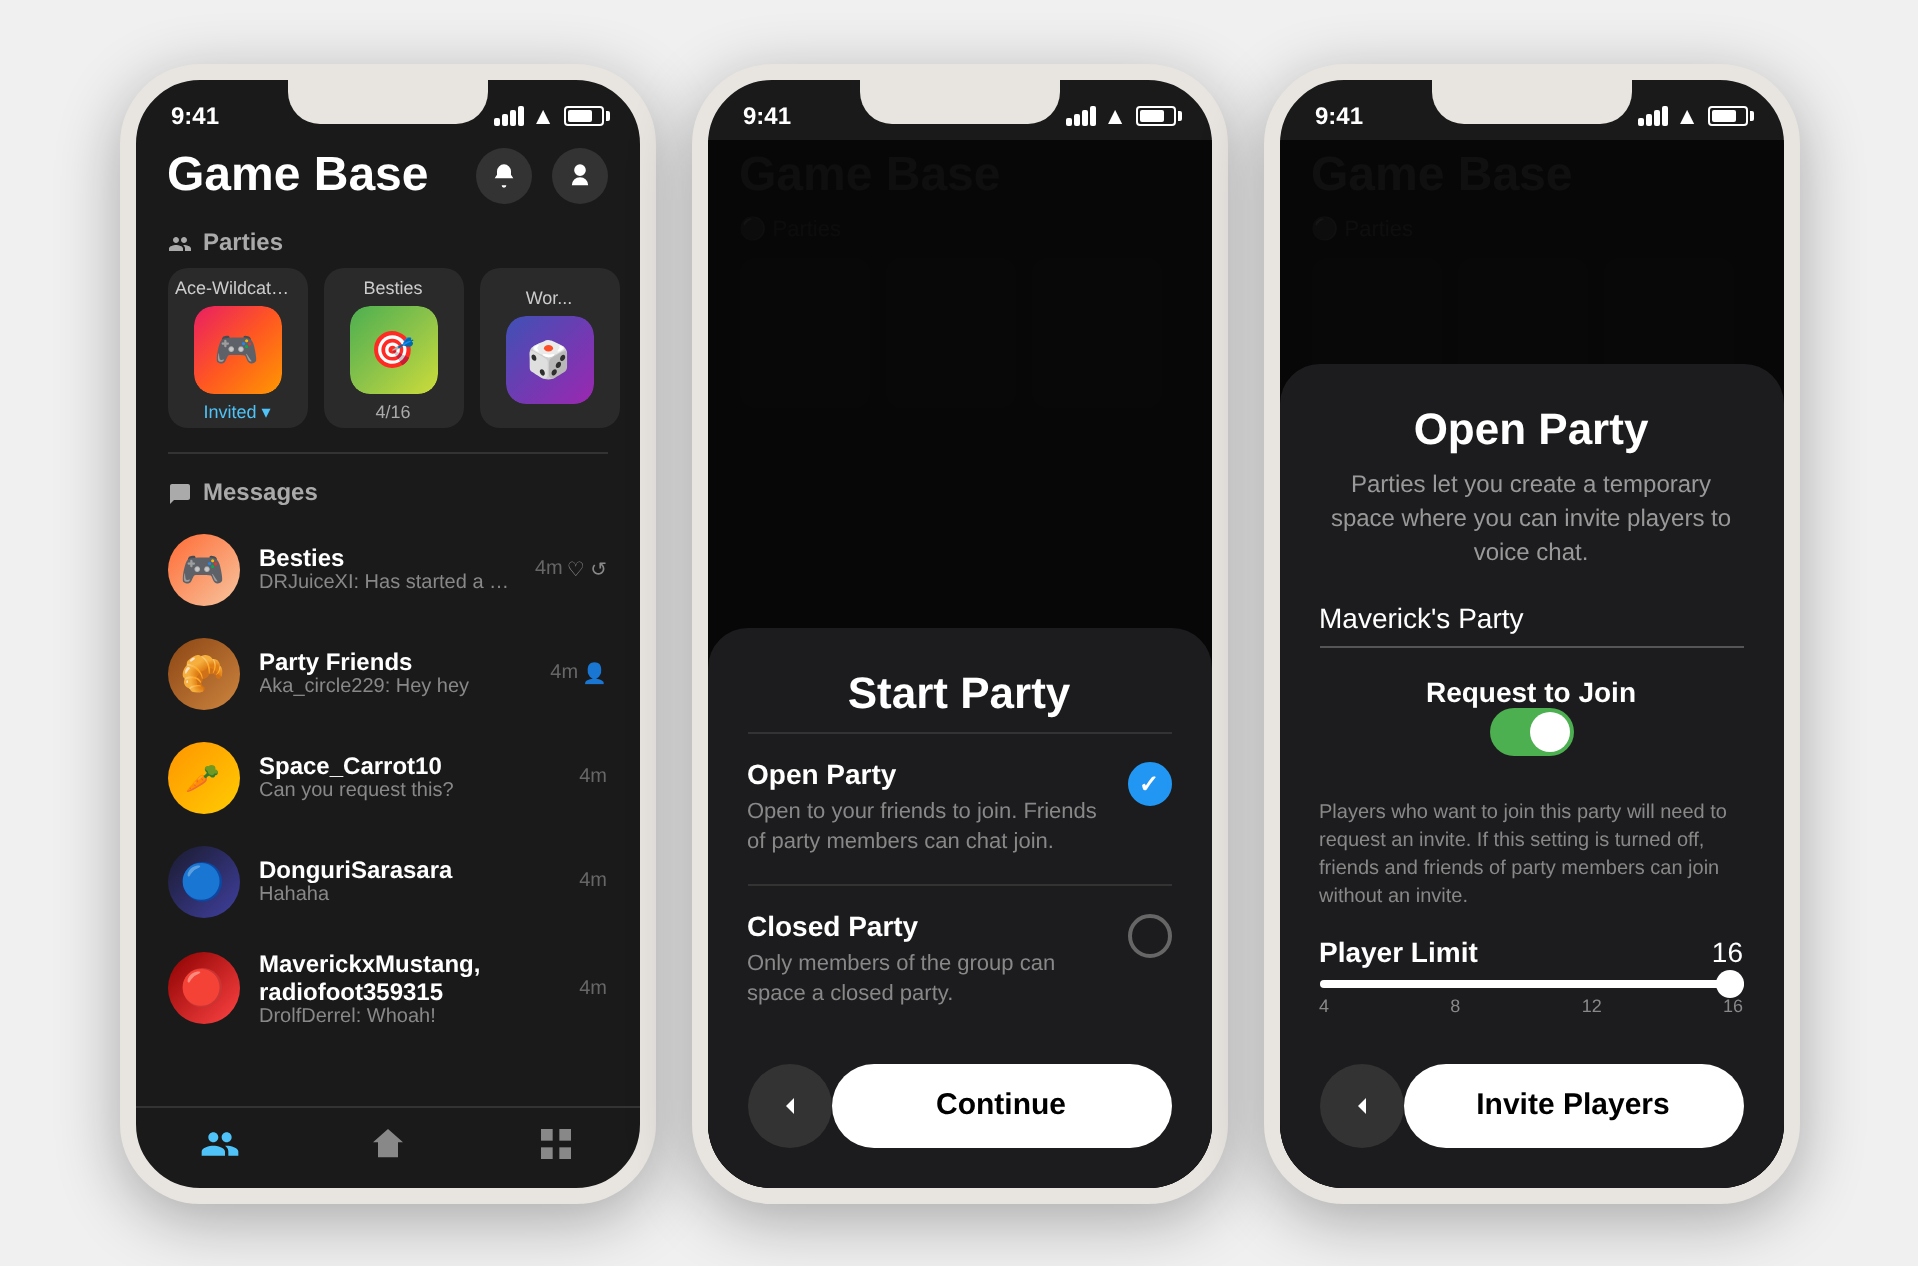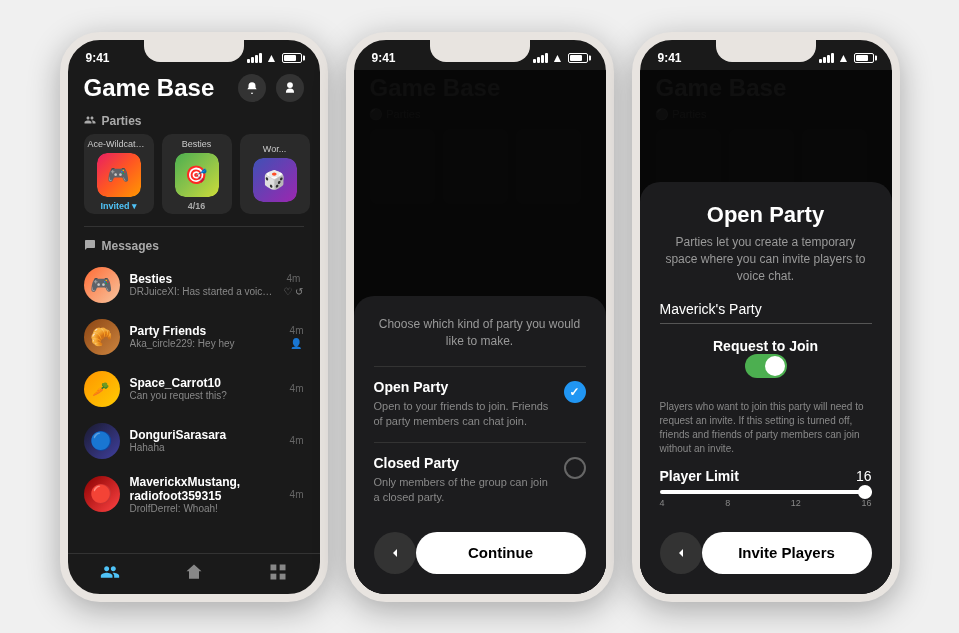--- a/index.html
+++ b/index.html
@@ -96,21 +96,21 @@
       display: flex; align-items: center; justify-content: center;
       cursor: pointer;
     }
     .header-icon-btn svg { width: 14px; height: 14px; fill: #fff; }
 
     .section-label {
       color: #aaa;
       font-size: 12px;
       font-weight: 600;
       padding: 4px 16px 6px;
-      display: flex; align-items: flex-start; gap: 6px;
+      display: flex; align-items: flex-end; gap: 6px;
     }
     .section-label svg { width: 12px; height: 12px; fill: #aaa; }
 
     .parties-row {
       display: flex;
       gap: 8px;
       padding: 0 16px 12px;
       overflow: hidden;
     }
     .party-card {
@@ -144,21 +144,20 @@
     .party-avatar-img {
       width: 100%; height: 100%;
       border-radius: 10px;
       display: flex; align-items: center; justify-content: center;
       font-size: 18px;
     }
     .party-badge {
       font-size: 9px;
       color: #aaa;
       padding: 2px 0;
-      font-weight: bold;
     }
     .party-badge.invited { color: #4fc3f7; }
 
     .divider { height: 1px; background: #333; margin: 0 16px 8px; }
     .message-list { flex: 1; overflow: hidden; }
     .message-item {
       display: flex;
       align-items: center;
       padding: 8px 16px;
       gap: 10px;
@@ -168,21 +167,21 @@
       width: 36px; height: 36px;
       border-radius: 50%;
       flex-shrink: 0;
       display: flex; align-items: center; justify-content: center;
       font-size: 18px;
       overflow: hidden;
     }
     .msg-content { flex: 1; min-width: 0; }
     .msg-name { color: #fff; font-size: 12px; font-weight: 600; }
     .msg-preview { color: #888; font-size: 10px; white-space: nowrap; overflow: hidden; text-overflow: ellipsis; }
-    .msg-meta { display: flex; flex-direction: column; align-items: center; gap: 2px; }
+    .msg-meta { display: flex; flex-direction: row; align-items: flex-start; gap: 2px; }
     .msg-time { color: #666; font-size: 10px; }
     .msg-icon { font-size: 10px; color: #888; }
 
     .bottom-nav {
       display: flex;
       justify-content: space-around;
       align-items: center;
       padding: 8px 0 10px;
       border-top: 1px solid #333;
       flex-shrink: 0;
@@ -557,34 +556,34 @@
       <div style="padding:4px 16px;color:#555;font-size:24px;font-weight:700;">Game Base</div>
       <div style="padding:2px 16px;color:#444;font-size:11px;">⚫ Parties</div>
       <div style="display:flex;gap:8px;padding:6px 16px;">
         <div style="width:65px;height:75px;background:#2a2a2a;border-radius:8px;opacity:0.4;"></div>
         <div style="width:65px;height:75px;background:#2a2a2a;border-radius:8px;opacity:0.4;"></div>
         <div style="width:65px;height:75px;background:#2a2a2a;border-radius:8px;opacity:0.4;"></div>
       </div>
 
       <div class="modal-overlay">
         <div class="modal-sheet">
-          <div class="modal-subtitle">Choose which kind of party you would like to make.</div>
+          <div class="modal-title">Start Party</div>
 
           <div class="option-row">
             <div class="option-info">
               <div class="option-title">Open Party</div>
               <div class="option-desc">Open to your friends to join. Friends of party members can chat join.</div>
             </div>
             <div class="radio-btn selected"></div>
           </div>
 
           <div class="option-row">
             <div class="option-info">
               <div class="option-title">Closed Party</div>
-              <div class="option-desc">Only members of the group can join a closed party.</div>
+              <div class="option-desc">Only members of the group can space a closed party.</div>
             </div>
             <div class="radio-btn"></div>
           </div>
 
           <div class="modal-footer">
             <div class="back-btn">
               <svg viewBox="0 0 24 24">
                   <path d="M15 18l-6-6 6-6v12z"></path>
                 </svg>
             </div>

